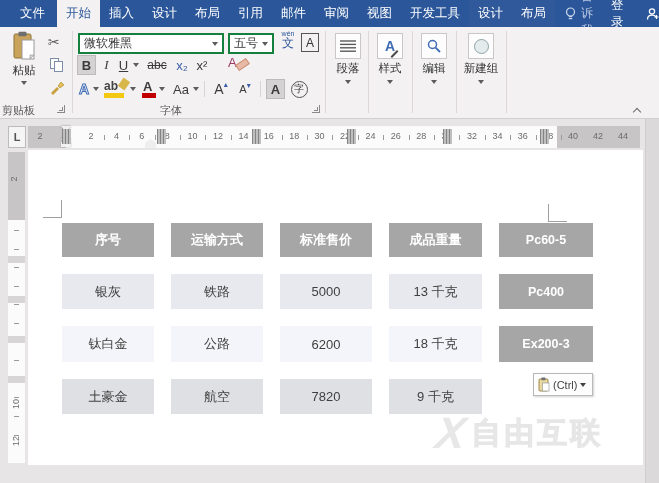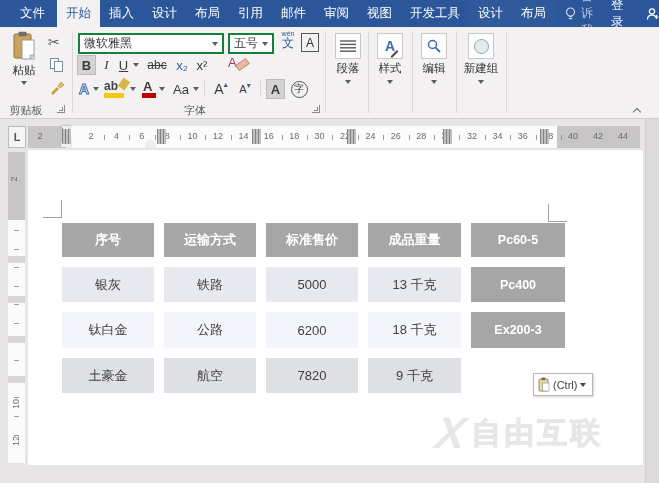--- a/index.html
+++ b/index.html
@@ -16,21 +16,21 @@
   .tab.ctx { background:#30599b; }
   .tsep { width:1px; height:14px; background:rgba(255,255,255,.45); align-self:center; }
   #tellme { display:flex; align-items:center; gap:5px; margin-left:10px; color:#b9c7e2; font-size:12px; }
   #signin { color:#fff; font-size:12.5px; margin-left:auto; margin-right:4px; display:flex; align-items:center; padding:0 8px;}
   #share { color:#fff; font-size:12.5px; display:flex; align-items:center; gap:5px; padding:0 10px; margin-right:4px; }
 
   
   #ribbon { position:absolute; left:0; top:27px; width:659px; height:92px; background:#f3f1f2; border-bottom:1px solid #d2cfd0; }
   #ribbon .abs { position:absolute; }
   .rsep { position:absolute; top:4px; width:1px; height:82px; background:#dcd8da; }
-  .grplabel { position:absolute; top:76px; font-size:11px; color:#5c5c5c; text-align:center; }
+  .grplabel { position:absolute; top:76px; font-size:11px; color:#5c5c5c; text-align:left; }
   .launcher { position:absolute; width:8px; height:8px; border-right:1px solid #8a8a8a; border-bottom:1px solid #8a8a8a; }
   .launcher:after{ content:""; position:absolute; right:1px; bottom:1px; width:3px; height:3px; border-right:1px solid #8a8a8a; border-bottom:1px solid #8a8a8a; }
   .dn { width:0; height:0; border-left:3.5px solid transparent; border-right:3.5px solid transparent; border-top:4px solid #5c5c5c; display:inline-block; }
   .bigbtn { position:absolute; display:flex; flex-direction:column; align-items:center; }
   .bigbtn .lbl { font-size:11.5px; color:#333; margin-top:2px; }
   .iconbox { width:26px; height:26px; background:#fdfdfd; border:1px solid #cbc7c9; display:flex; align-items:center; justify-content:center; }
   .combo { position:absolute; background:#fff; border:2px solid #15803d; display:flex; align-items:center; font-size:12px; color:#333; padding:0 4px; }
   .combo .dn { margin-left:auto; }
   .sbtn { position:absolute; height:20px; display:flex; align-items:center; justify-content:center; font-size:13px; color:#3b3b3b; }
   .shaded { background:#d5d2d3; border:1px solid #bdbabb; }
@@ -55,21 +55,21 @@
   .vtick { position:absolute; left:6px; width:5px; height:1px; background:#9a9a9a; }
   .vmark { position:absolute; left:0; width:17px; height:7px; background:#d7d5d6; }
   #rightstrip { position:absolute; left:645px; top:0; width:14px; height:364px; background:#dbd9da; border-left:1px solid #cfcdce; }
 
   #page { position:absolute; left:28px; top:31px; width:615px; height:315px; background:#ffffff; }
   .cornerTL { position:absolute; left:15px; top:50px; width:19px; height:18px; border-right:1px solid #9f9f9f; border-bottom:1px solid #9f9f9f; }
   .cornerTR { position:absolute; left:520px; top:54px; width:19px; height:18px; border-left:1px solid #9f9f9f; border-bottom:1px solid #9f9f9f; }
 
   
   #doctable { position:absolute; left:34px; top:73px; display:grid;
-              grid-template-columns:92px 92px 92px 93px 94px; grid-template-rows:34px 35px 36px 35px; gap:10px; }
+              grid-template-columns:92px 92px 92px 93px 94px; grid-template-rows:34px 35px 36px 35px; gap:17px; }
   .cell { display:flex; align-items:center; justify-content:center; font-size:13px; color:#3f3f3f; }
   .th { background:#a6a6a6; color:#fff; font-weight:bold; }
   .tid { background:#a6a6a6; color:#fff; font-weight:bold; font-size:12.5px; }
   .r0 { background:#e8e9ee; }
   .r1 { background:#f4f5fa; }
   .r2 { background:#dfe0e4; }
 
   
   #pasteopts { position:absolute; left:505px; top:223px; width:60px; height:23px; background:#fdfdfd; border:1px solid #b9b7b7;
                box-shadow:1px 1px 2px rgba(0,0,0,.18); display:flex; align-items:center; gap:3px; padding:0 4px; font-size:11px; color:#444; }

